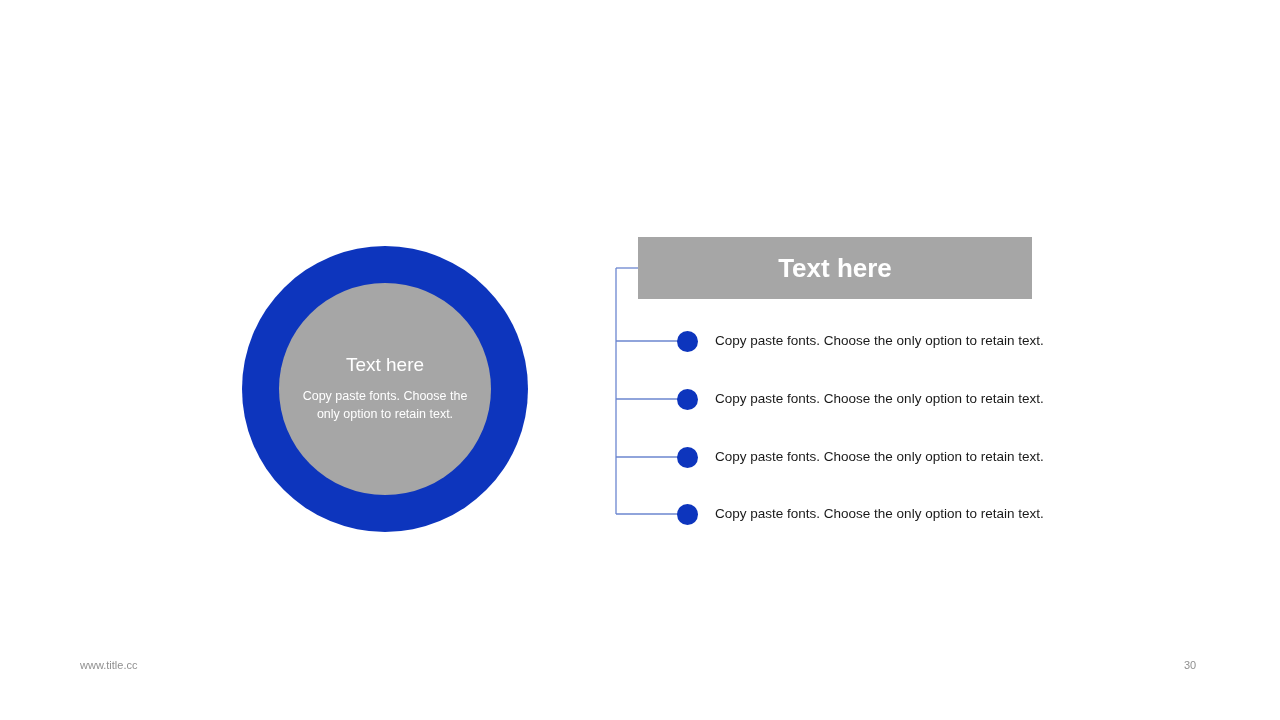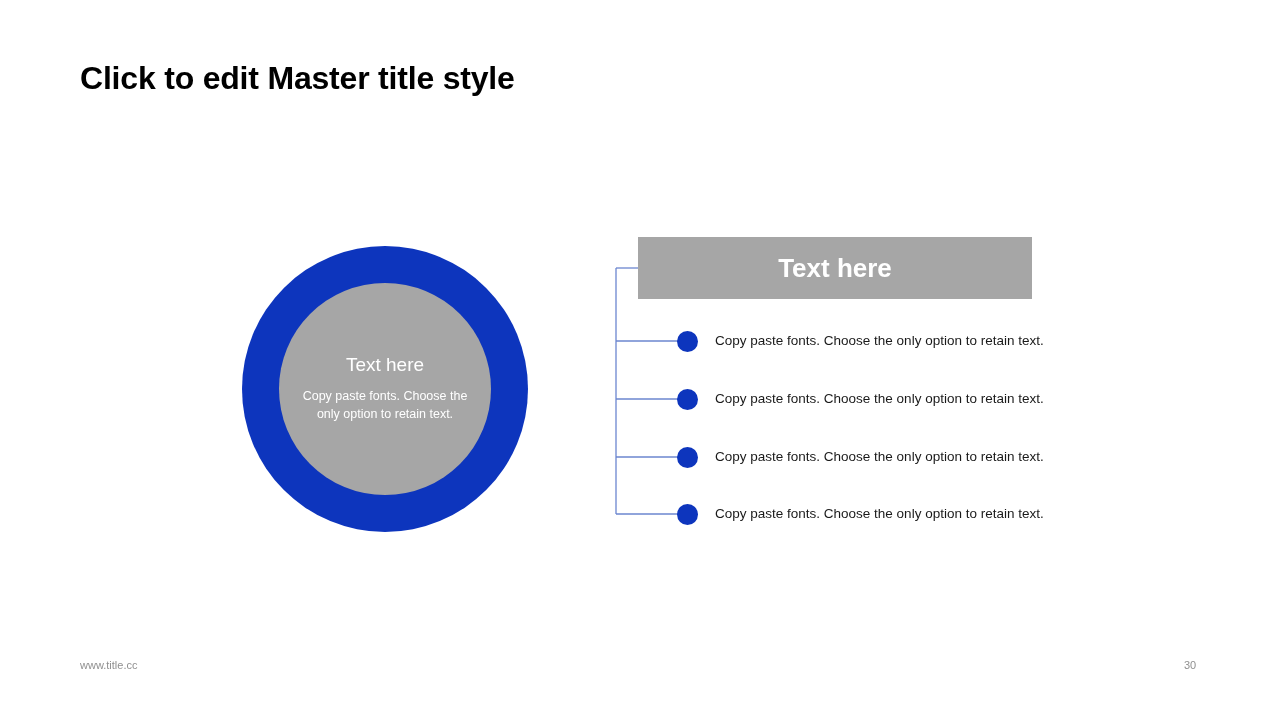--- a/index.html
+++ b/index.html
@@ -143,21 +143,20 @@
     top: 659px;
     font-size: 11px;
     color: #909090;
   }
 </style>
 </head>
 <body>
 
 <div class="slide">
 
-  <div class="slide-title">Click to edit Master title style</div>
 
   <div class="circle-wrap">
     <div class="circle-ring"></div>
     <div class="circle-inner">
       <div class="circle-heading">Text here</div>
       <div class="circle-body">Copy paste fonts. Choose the only option to retain text.</div>
     </div>
   </div>
 
   <svg class="bracket" viewBox="0 0 90 275" width="90" height="275">

